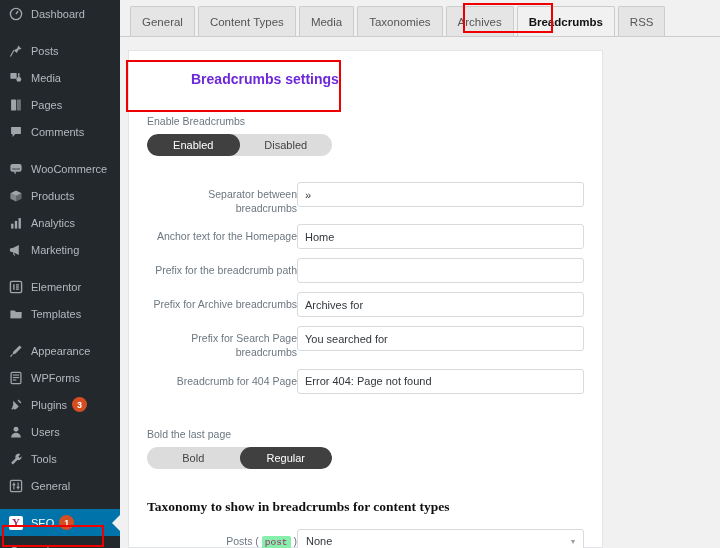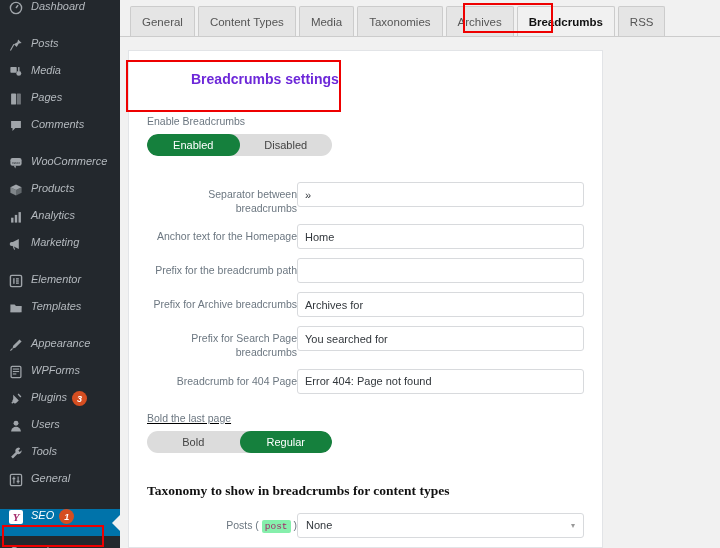--- a/index.html
+++ b/index.html
@@ -13,25 +13,24 @@
 
   
   .sidebar {
     width: 120px; height: 548px;
     background: #23282d;
     flex: 0 0 120px;
     position: relative;
     overflow: hidden;
   }
   .menu-item {
-    display: flex; 
+    display: flex; align-items: center;
     height: 27px; padding-left: 8px;
     color: #b4b9be; font-size: 11px;
     position: relative;
-    font-style: italic;
   }
   .menu-item.gap { margin-top: 10px; }
   .menu-item .ic {
     width: 16px; height: 16px; margin-right: 7px;
     display: flex; align-items: center; justify-content: center;
     flex: 0 0 16px;
   }
   .menu-item .ic svg { width: 14px; height: 14px; display: block; }
   .menu-item .lbl { white-space: nowrap; }
   .menu-item.active {
@@ -126,21 +125,21 @@
     height: 22px;
     width: 185px;
   }
   .pill .opt {
     flex: 1;
     display: flex; align-items: center; justify-content: center;
     font-size: 11px; color: #444;
     cursor: pointer;
   }
   .pill .opt.on {
-    background: #15803d; color: #fff; border-radius: 14px;
+    background: #404040; color: #fff; border-radius: 14px;
   }
 
   
   .row {
     display: flex; align-items: flex-start;
     margin-bottom: 9px;
     text-align: right;
   }
   .row .lab {
     width: 150px; flex: 0 0 150px;
@@ -440,21 +439,21 @@
             </div>
           </div>
           <div class="row">
             <div class="lab">Breadcrumb for 404 Page</div>
             <div class="inp tall">
               <span>Error 404: Page not found</span>
             </div>
           </div>
         </div>
 
-      <div style="margin-top:18px;text-decoration:underline;">
+      <div style="margin-top:34px;">
         <div class="field-label-block">Bold the last page</div>
         <div class="pill" id="bold-pill">
             <div class="opt">Bold</div>
             <div class="opt on">Regular</div>
           </div>
       </div>
 
       <div class="section-title">Taxonomy to show in breadcrumbs for content types</div>
 
       <div id="tax-rows">

